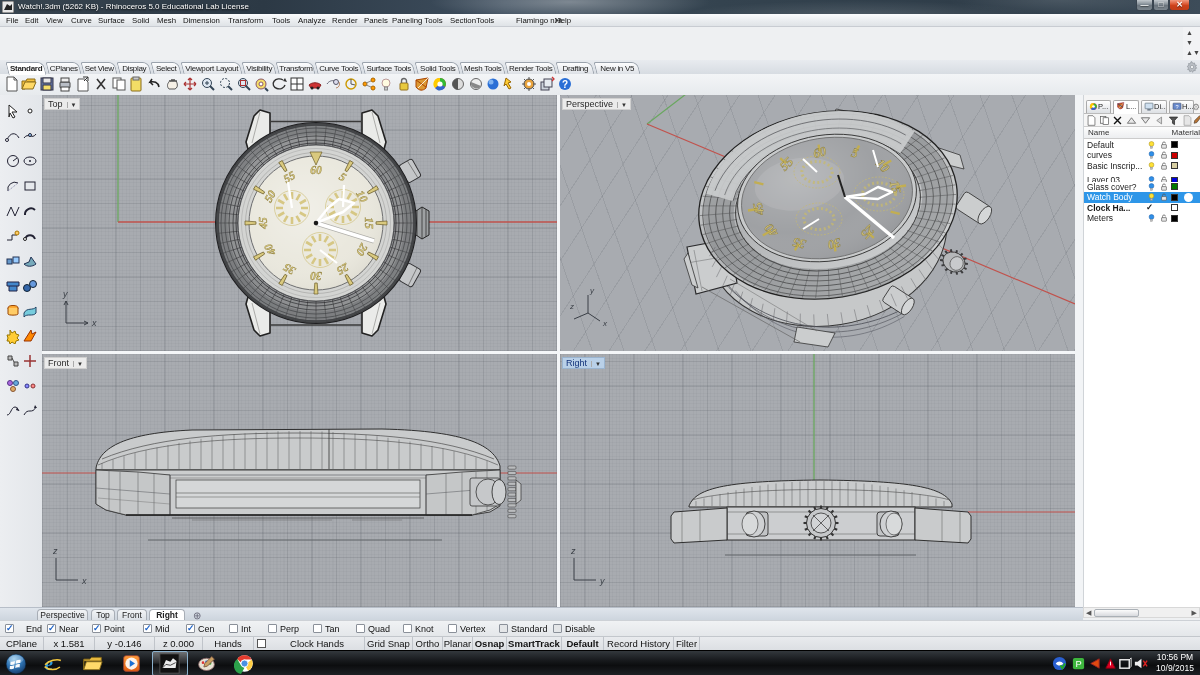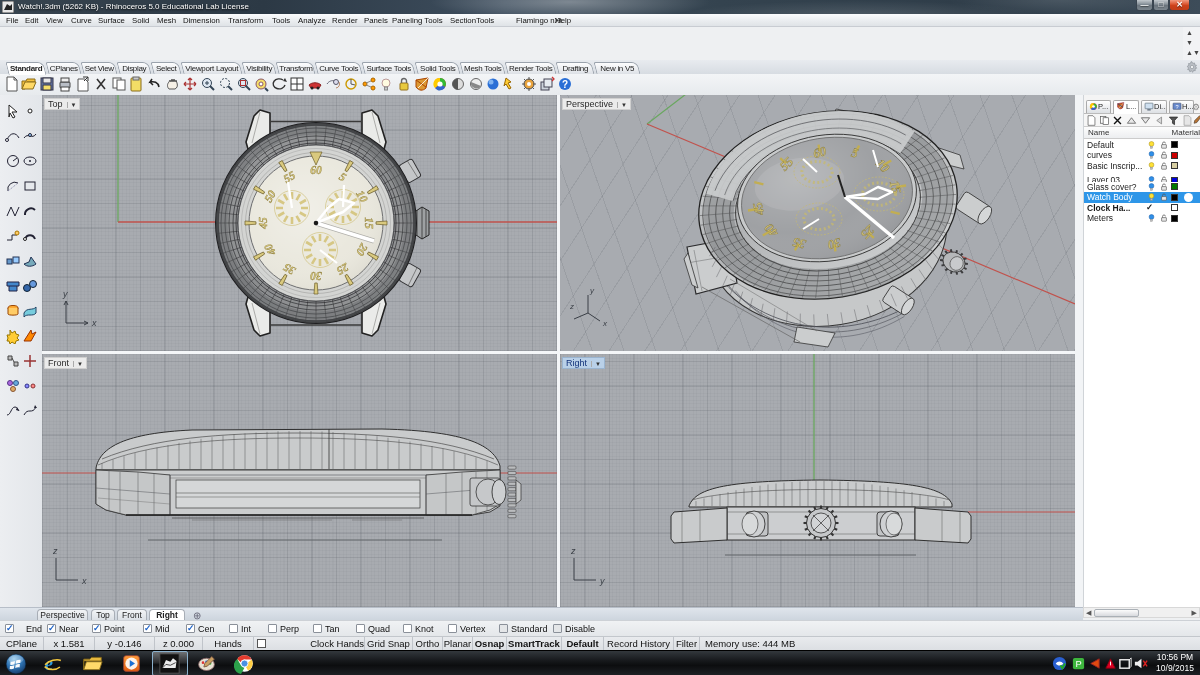--- a/index.html
+++ b/index.html
@@ -990,22 +990,21 @@
       <span class="scell" style="left:155px;width:48px">z 0.000</span>
       <span class="scell" style="left:203px;width:51px">Hands</span>
       <span class="scell" style="left:365px;width:48px">Grid Snap</span>
       <span class="scell" style="left:413px;width:30px">Ortho</span>
       <span class="scell" style="left:443px;width:30px">Planar</span>
       <span class="scell b" style="left:473px;width:34px">Osnap</span>
       <span class="scell b" style="left:507px;width:55px">SmartTrack</span>
       <span class="scell b" style="left:562px;width:42px">Default</span>
       <span class="scell" style="left:604px;width:70px">Record History</span>
       <span class="scell" style="left:674px;width:26px">Filter</span>
-      <span class="scell" style="left:254px;width:111px;text-align:right"><span style="position:absolute;left:3px;top:2px;width:9px;height:9px;background:#fff;border:1px solid #555"></span><span style="margin-left:16px">Clock Hands</span></span>
-      <span class="scell" style="left:700px;width:500px;text-align:left;padding-left:5px;border-right:none">Memory use: 444 MB</span>
+      <span class="scell" style="left:254px;width:111px;text-align:center"><span style="position:absolute;left:3px;top:2px;width:9px;height:9px;background:#fff;border:1px solid #555"></span><span style="margin-left:16px">Clock Hands</span></span>
     </div>
   <div id="taskbar" class="abs">
       <svg style="position:absolute;left:5px;top:2px" width="22" height="22" viewBox="0 0 24 24">
     <circle cx="12" cy="12" r="10.8" fill="url(#orb)" stroke="#0a1c30" stroke-width="0.6"></circle>
     <ellipse cx="12" cy="7" rx="8" ry="4.5" fill="#ffffff" opacity="0.25"></ellipse>
     <g transform="rotate(-3 12 12)">
           <path d="M6.2 9.2c1.6.4 3.2.2 4.8-.5l-.6 3.5c-1.6.6-3.2.8-4.8.4zM12.4 8.3c1.7-.8 3.3-1 4.9-.6l-.6 3.4c-1.6-.3-3.2-.1-4.9.6zM5.3 13.8c1.6.4 3.2.2 4.8-.5l-.6 3.4c-1.5.6-3.1.8-4.7.4zM11.5 13c1.6-.7 3.2-.9 4.8-.6l-.6 3.5c-1.6-.4-3.2-.2-4.8.5z" fill="#fff" opacity="0.96"></path>
         </g>
     <defs>
           <radialGradient id="orb" cx="0.4" cy="0.25" r="0.95">

